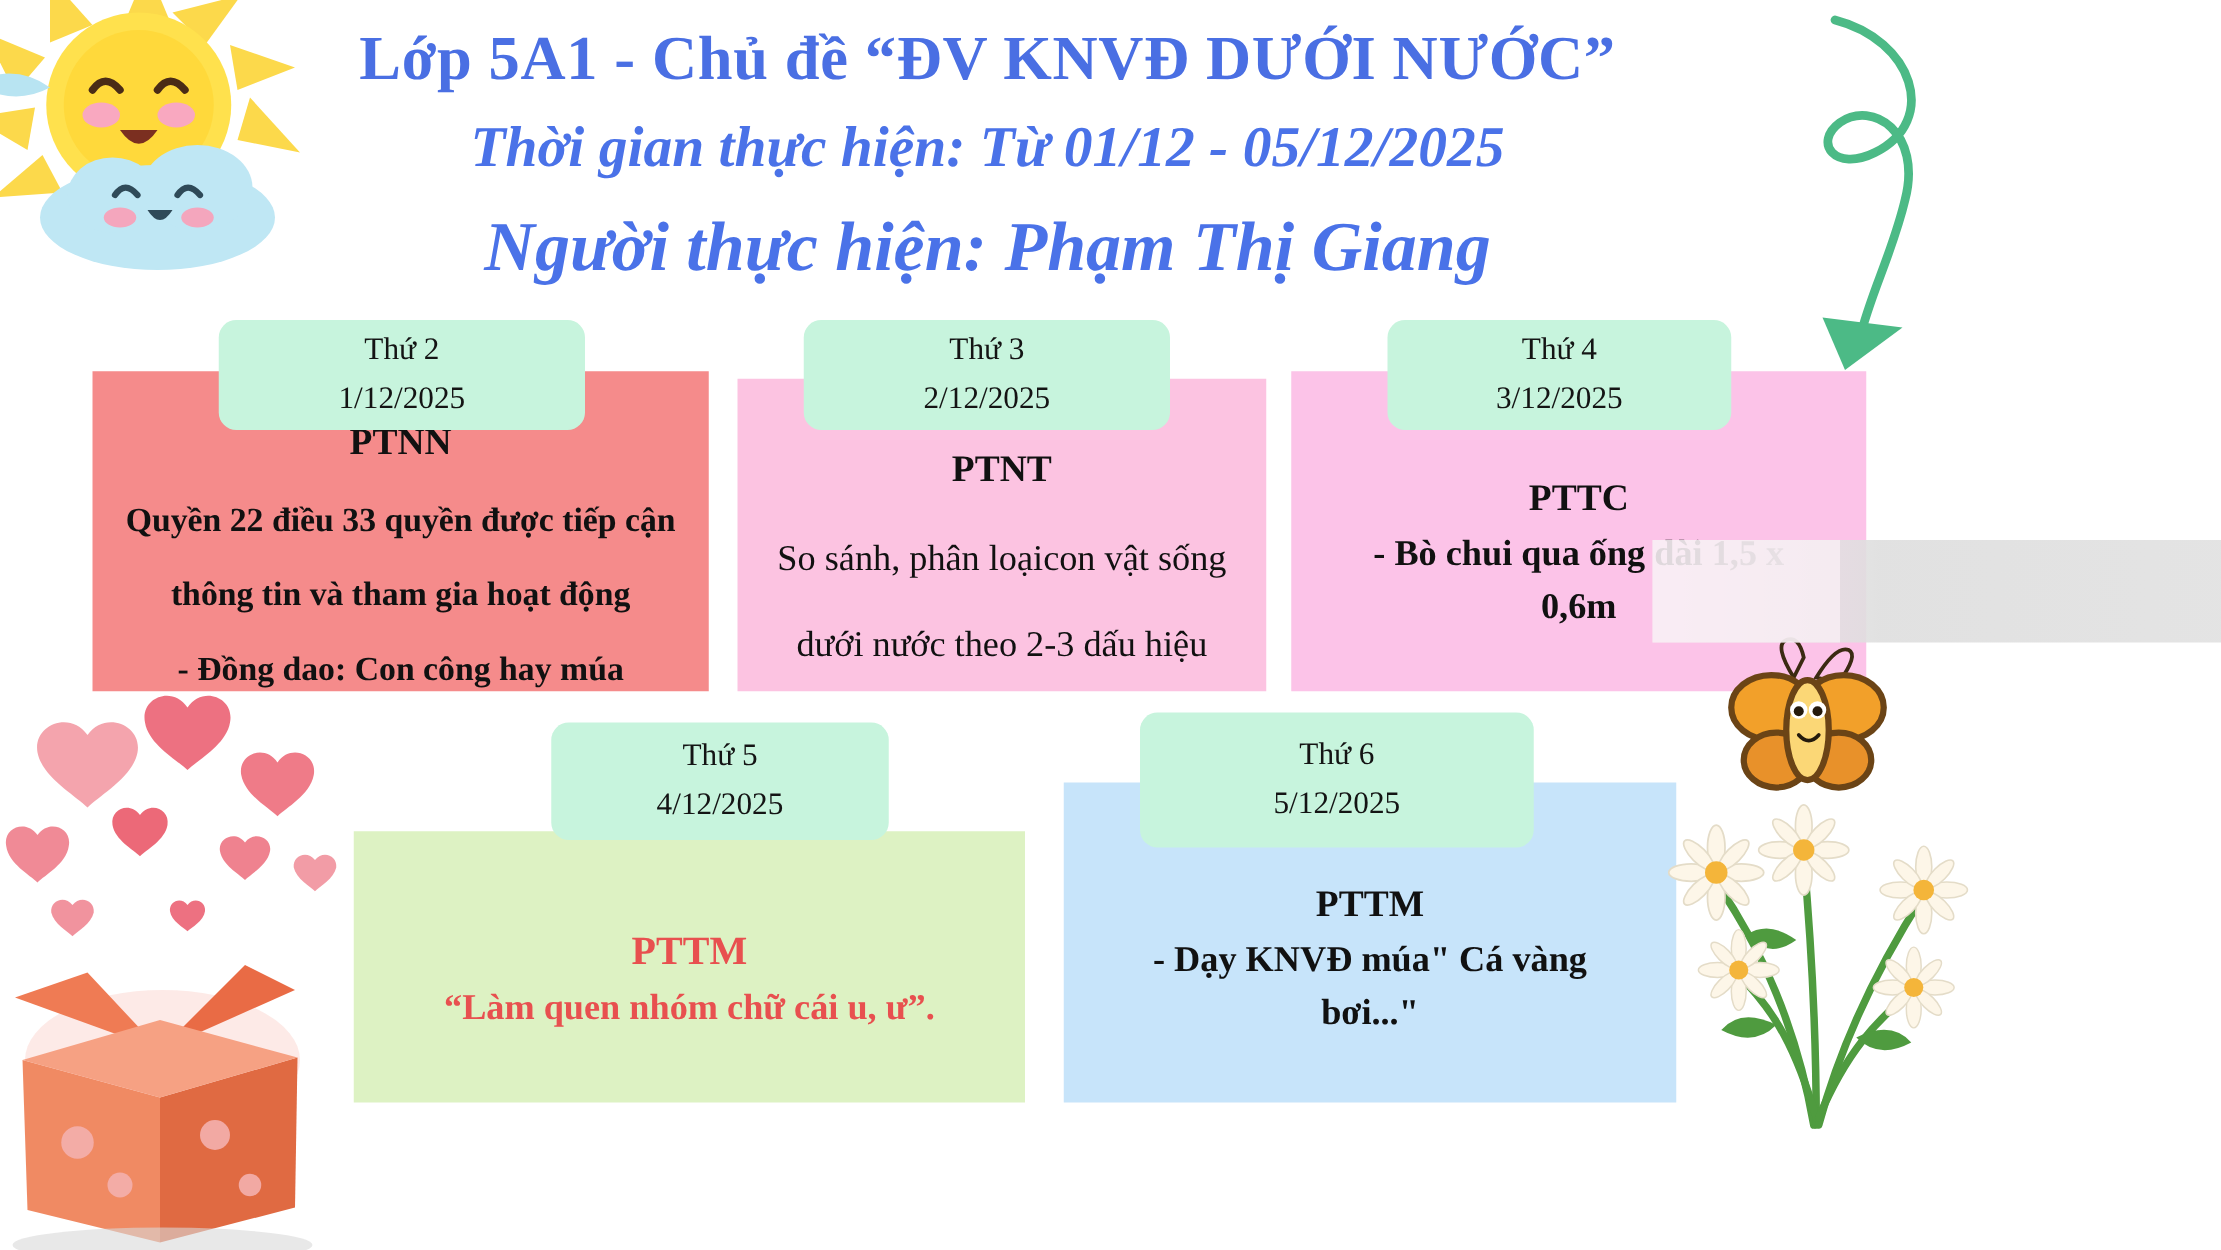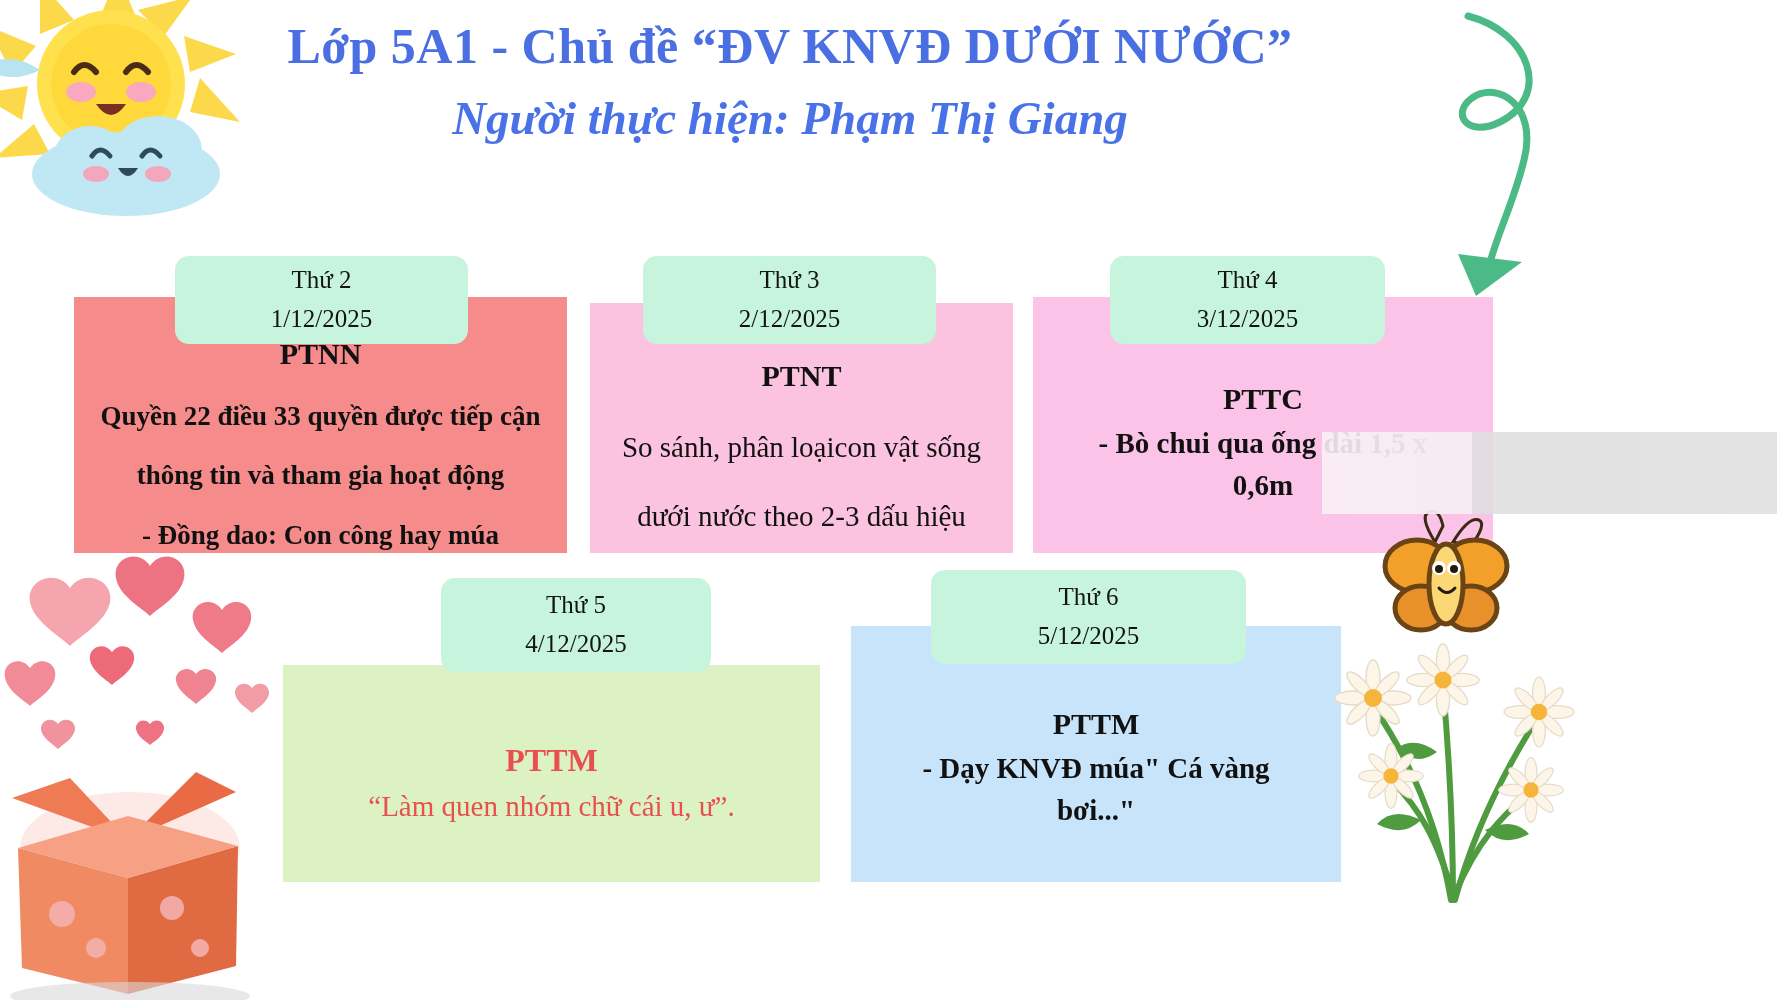--- a/index.html
+++ b/index.html
@@ -48,21 +48,21 @@
     font-size: 46px;
     color: #4a72e8;
     line-height: 1.3;
     margin-top: 14px;
     white-space: nowrap;
   }
   .title-sub2 {
     font-family: "Liberation Serif", serif;
     font-weight: bold;
     font-style: italic;
-    font-size: 47px;
+    font-size: 56px;
     color: #4a72e8;
     line-height: 1.3;
     margin-top: 14px;
     white-space: nowrap;
   }
 
   
   .card {
     position: absolute;
     box-sizing: border-box;
@@ -121,24 +121,24 @@
   #card-tue .card-body { padding-top: 54px; gap: 27px; }
 
   #card-wed { left: 1033px; top: 297px; width: 460px; height: 256px; background: #fcc3e8; }
   #label-wed { left: 1110px; top: 256px; width: 275px; height: 88px; }
   #card-wed .card-body { padding-top: 52px; }
 
   #card-thu { left: 283px; top: 665px; width: 537px; height: 217px; background: #ddf2c3; }
   #label-thu { left: 441px; top: 578px; width: 270px; height: 94px; }
   #card-thu .card-body { padding-top: 36px; }
   #card-thu .act-title { color: #e8504f; font-size: 32px; }
-  #card-thu .act-lines { color: #e8504f; font-weight: normal; font-size: 29px; }
+  #card-thu .act-lines { color: #e8504f; font-weight: bold; font-size: 29px; }
 
   #card-fri { left: 851px; top: 626px; width: 490px; height: 256px; background: #c7e4fa; }
-  #label-fri { left: 931px; top: 570px; width: 315px; height: 94px; }
+  #label-fri { left: 912px; top: 570px; width: 315px; height: 108px; }
   #card-fri .card-body { padding-top: 44px; }
 
   
   .deco { position: absolute; }
 
   
   #sun-wrap { left: -22px; top: -26px; width: 300px; height: 260px; z-index: 4; }
 
   
   #arrow-wrap { left: 1380px; top: 10px; width: 200px; height: 290px; z-index: 4; }
@@ -224,20 +224,21 @@
 
   <div class="deco" id="arrow-wrap">
     <svg width="200" height="290" viewBox="0 0 200 290">
       <path d="M88 6 C150 22 172 86 120 112 C88 128 70 104 92 88 C118 70 158 96 144 150 C134 192 116 226 108 260" stroke="#4cba86" stroke-width="7" fill="none" stroke-linecap="round"></path>
       <polygon points="78,244 142,252 96,286" fill="#4cba86"></polygon>
     </svg>
   </div>
 
   <div class="title-block">
     <div class="title-main">Lớp 5A1 - Chủ đề “ĐV KNVĐ DƯỚI NƯỚC”</div>
+    <div class="title-sub">Thời gian thực hiện: Từ 01/12 - 05/12/2025</div>
     <div class="title-sub2">Người thực hiện: Phạm Thị Giang</div>
   </div>
 
   <div class="card" id="card-mon">
     <div class="card-body">
       <div class="act-title">PTNN</div>
       <div class="act-lines bold">Quyền 22 điều 33 quyền được tiếp cận</div>
       <div class="act-lines bold">thông tin và tham gia hoạt động</div>
       <div class="act-lines bold">-  Đồng dao: Con công hay múa</div>
     </div>

